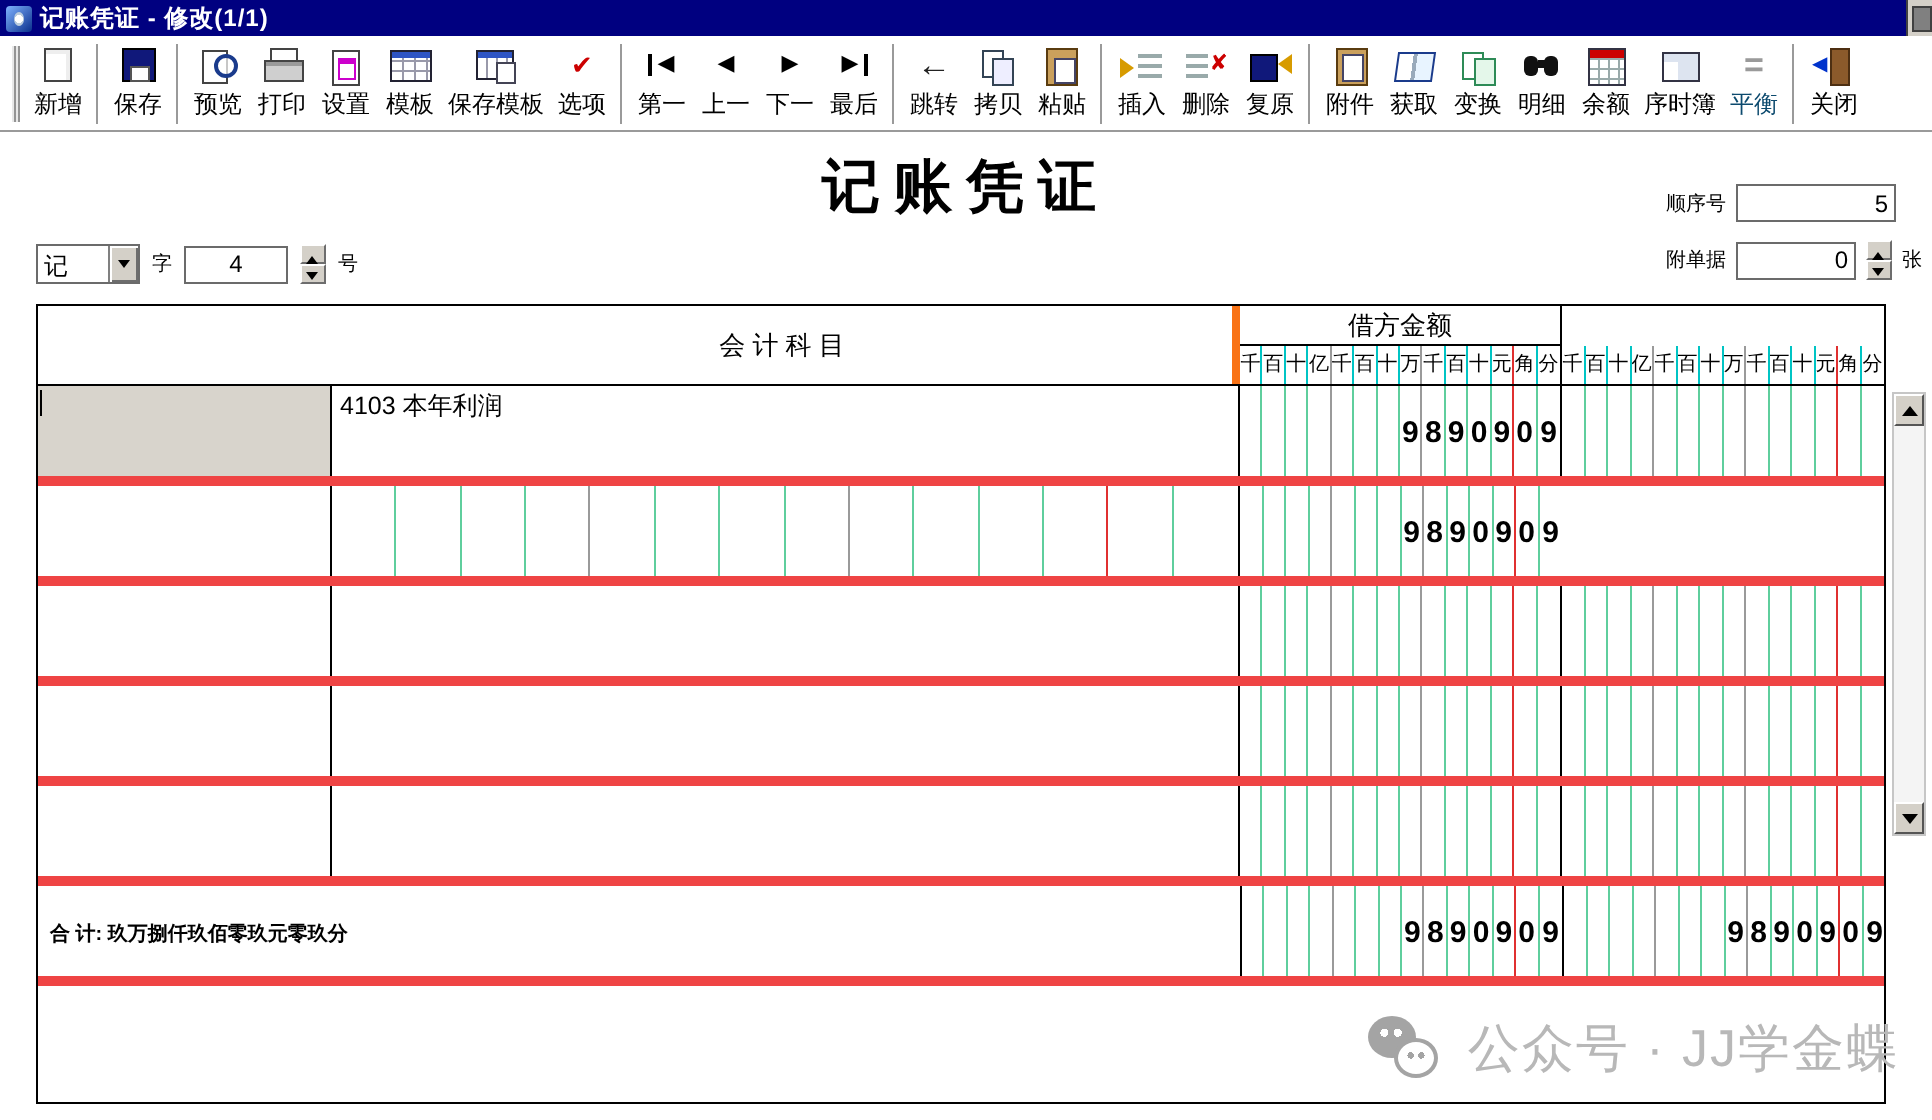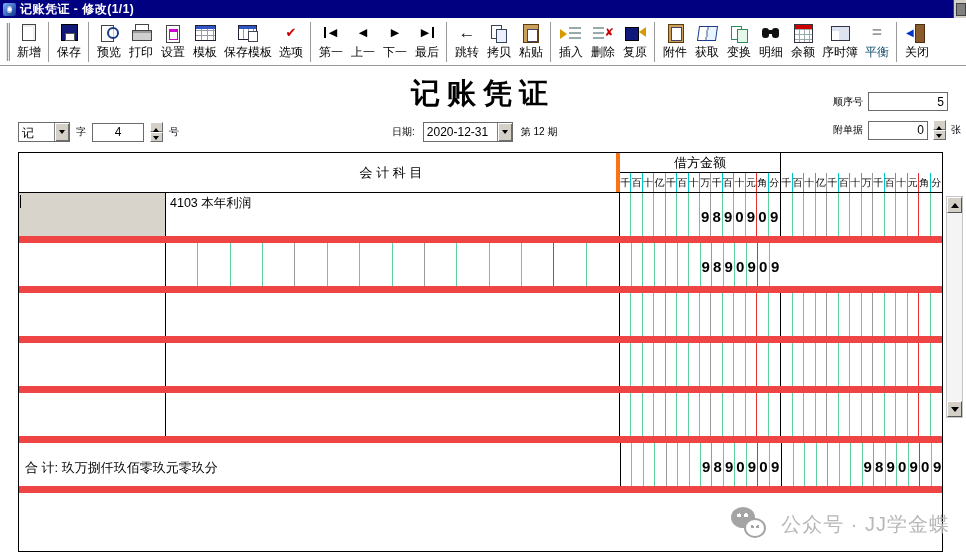--- a/index.html
+++ b/index.html
@@ -108,44 +108,44 @@
   .th-acc{grid-column:2;grid-row:1/3;border-right:4px solid #f97316}
   .th-deb{grid-column:3;grid-row:1;border-right:1px solid #000;border-bottom:1px solid #000}
   .th-cre{grid-column:4;grid-row:1;border-bottom:1px solid #000}
   .dig{display:grid;grid-template-columns:repeat(14,1fr)}
   .dig.d1{grid-column:3;grid-row:2;border-right:1px solid #000}
   .dig.d2{grid-column:4;grid-row:2}
   .dig span{font-size:10px;text-align:center;line-height:19px;overflow:hidden;border-right:1px solid var(--cyan)}
   .dig span:nth-child(4),.dig span:nth-child(8){border-right-color:var(--gridgray)}
   .dig span:nth-child(12){border-right-color:var(--redline)}
   .dig span:nth-child(14){border-right:none}
-  .trow{display:grid;grid-template-columns:147px 454px 161px 161px;height:50px;border-bottom:7px solid #ef4444}
+  .trow{display:grid;grid-template-columns:147px 454px 161px 161px;height:50px;border-bottom:5px solid #ef4444}
   .trow>*{border-right:1px solid #000;overflow:hidden}
   .trow>*:last-child{border-right:none}
   .cell{font-size:12.5px;padding:2px 4px;color:#000}
   .c-sum.active{background:var(--activecell);padding:2px 0 0 1px}
   .caret{display:inline-block;width:1px;height:13px;background:#000;vertical-align:top}
   .amt{display:grid;grid-template-columns:repeat(14,1fr);padding:0}
   .amt span{border-right:1px solid var(--mint);text-align:center;font-weight:bold;font-size:15px;line-height:48px;overflow:hidden}
   .amt span:nth-child(4),.amt span:nth-child(8){border-right-color:var(--gridgray)}
   .amt span:nth-child(12){border-right-color:var(--redline)}
   .amt span:nth-child(14){border-right:none}
   .trow.total{grid-template-columns:602px 161px 161px}
-  .c-total{font-size:13px;font-weight:normal;line-height:46px;padding-left:6px;white-space:pre}
+  .c-total{font-size:10px;font-weight:bold;line-height:46px;padding-left:6px;white-space:pre}
   .tfoot{height:58px}
 
   
   .vscroll{position:absolute;left:946px;top:196px;width:17px;height:222px;background:#f4f4f4;border:1px solid #c6c6c6}
   .vs-btn{position:absolute;left:0;width:15px;height:16px;background:var(--chrome);border:1px solid;border-color:#fff #555 #555 #fff;display:flex;align-items:center;justify-content:center}
   .vs-up{top:0}.vs-dn{bottom:0}
   .tri-up2{width:0;height:0;border:4px solid transparent;border-bottom:5px solid #000;margin-top:-4px}
   .tri-dn2{width:0;height:0;border:4px solid transparent;border-top:5px solid #000;margin-bottom:-4px}
 
   
-  .watermark{position:absolute;top:507px;right:16px;display:flex;align-items:center;gap:12px;color:var(--wm);font-size:20px;letter-spacing:1px}
+  .watermark{position:absolute;top:507px;right:16px;display:flex;align-items:center;gap:12px;color:var(--wm);font-size:26px;letter-spacing:1px}
   .wx-icon{width:38px;height:34px;position:relative;flex:none}
   .wx-icon::before{content:"";position:absolute;left:0;top:0;width:24px;height:21px;border-radius:50%;
     background:radial-gradient(circle 2px at 34% 40%,#fff 0 2px,transparent 2px),radial-gradient(circle 2px at 62% 40%,#fff 0 2px,transparent 2px),#a4a4a4}
   .wx-icon::after{content:"";position:absolute;left:13px;top:11px;width:18px;height:16px;border-radius:50%;border:2px solid #a4a4a4;
     background:radial-gradient(circle 1.6px at 35% 42%,#a4a4a4 0 1.6px,transparent 1.6px),radial-gradient(circle 1.6px at 65% 42%,#a4a4a4 0 1.6px,transparent 1.6px),#fff}
 </style>
 </head>
 <body>
 
 <div class="window">
@@ -297,30 +297,20 @@
     </span>
     <span class="flabel">字</span>
     <input class="field num-input" value="4" style="">
     <span class="spin">
         <b class="up"></b>
         <b class="dn"></b>
       </span>
     <span class="flabel">号</span>
   </div>
 
-  <div class="date-group">
-    <span class="flabel">日期:</span>
-    <span class="combo combo-date">
-      <span class="combo-text">2020-12-31</span>
-      <span class="dd-btn">
-          <i class="tri-down"></i>
-        </span>
-    </span>
-    <span class="flabel">第 12 期</span>
-  </div>
 
   <div class="vtable">
     <div class="thead">
       <div class="th th-acc">会 计 科 目</div>
       <div class="th th-deb">借方金额</div>
       <div class="dig d1">
           <span>千</span>
           <span>百</span>
           <span>十</span>
           <span>亿</span>

